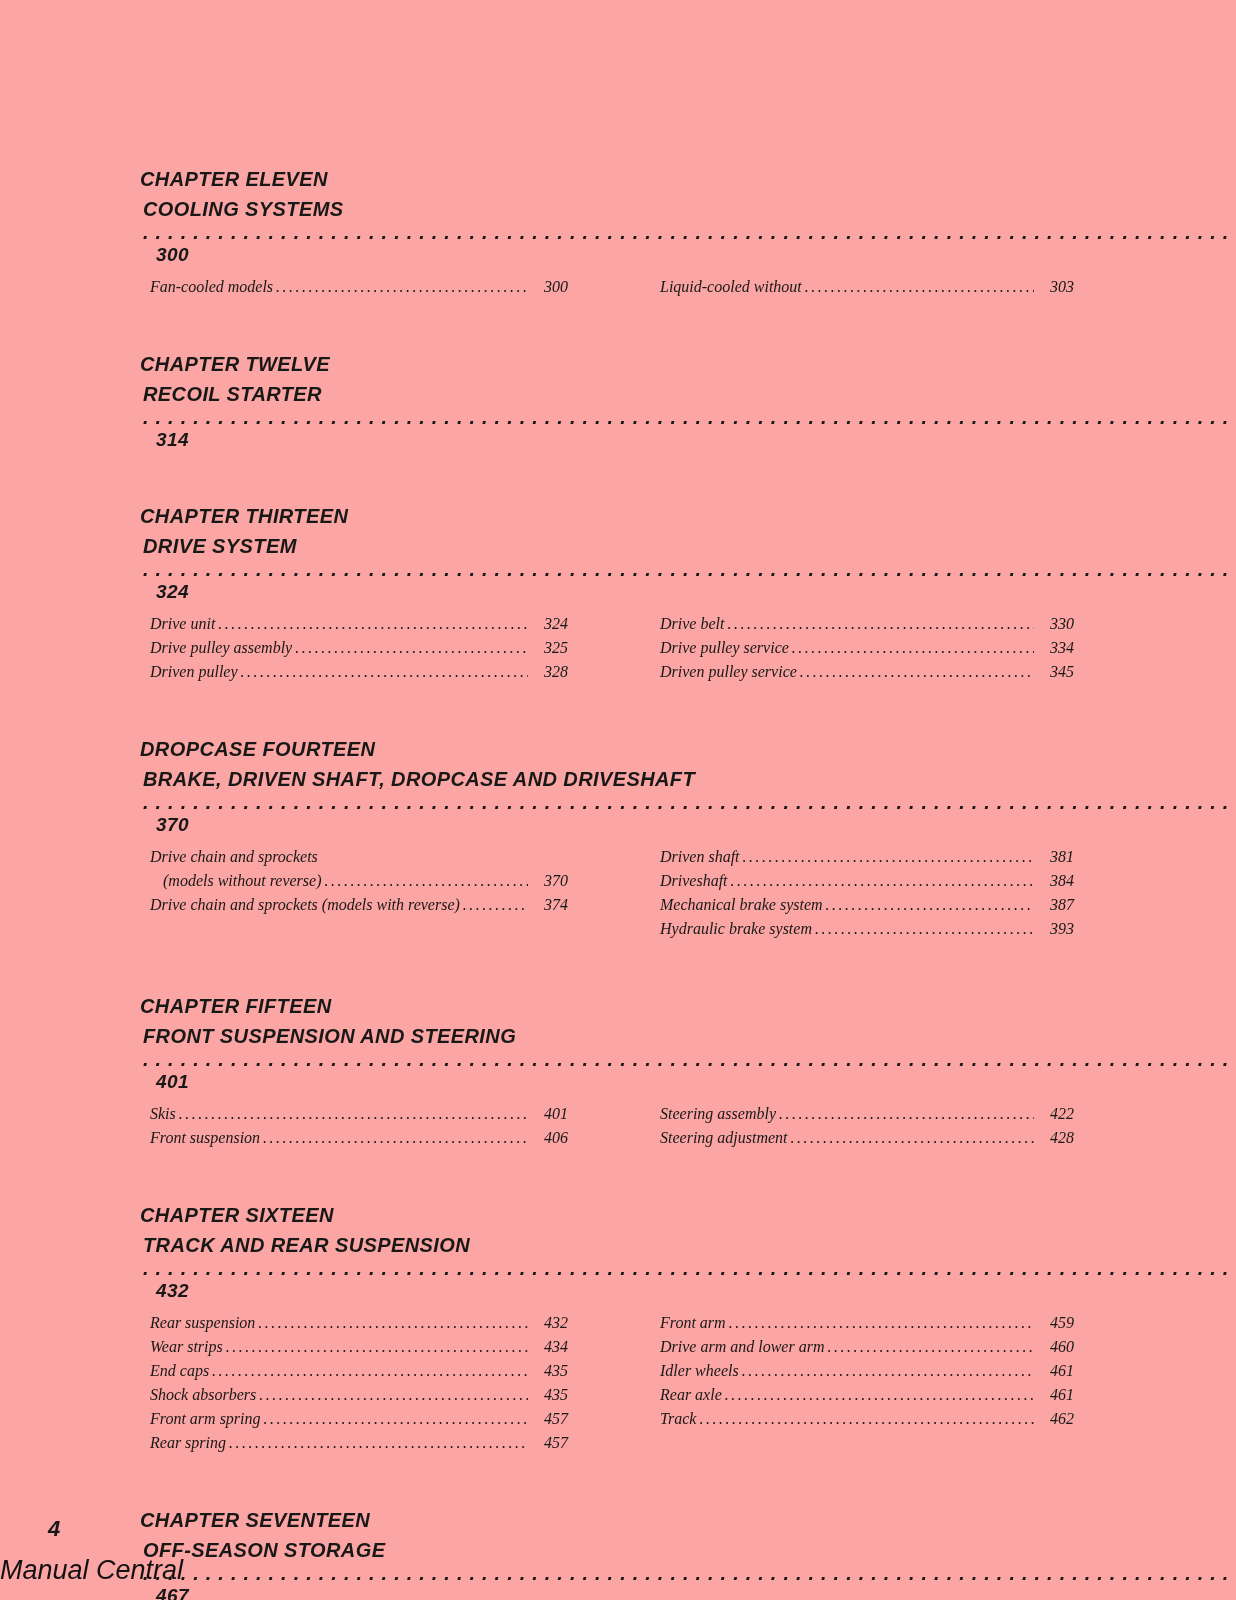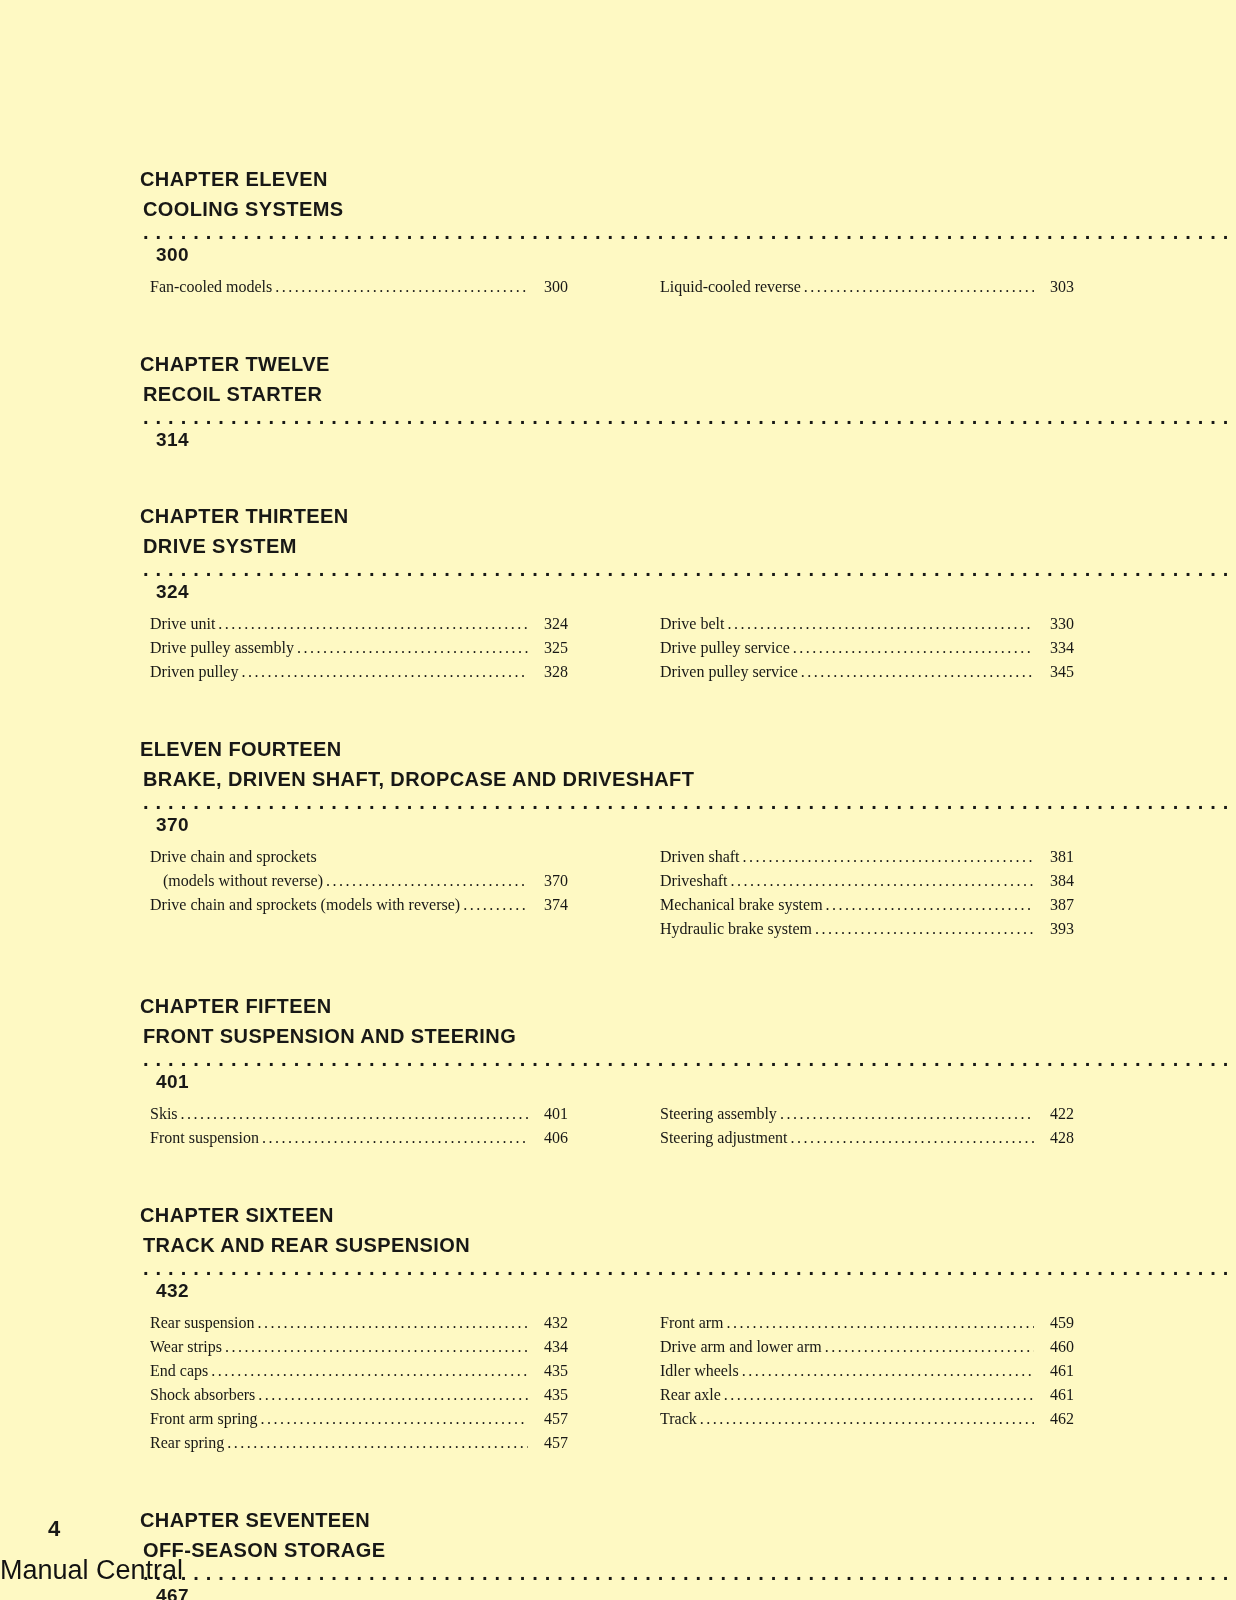--- a/index.html
+++ b/index.html
@@ -1,25 +1,26 @@
 <!DOCTYPE html>
 <html><head>
 <meta charset="utf-8">
 <style>
   * { margin: 0; padding: 0; box-sizing: border-box; }
   html, body { background: #dadad6; }
   .page {
     position: relative;
     width: 1236px;
     height: 1600px;
-    background: #fef9c3;
+    background: #fca5a5;
     font-family: "Liberation Serif", serif;
     color: #181816;
     overflow: hidden;
     margin: 0 auto;
+    font-style: italic;
   }
   .content {
     position: absolute;
     left: 140px;
     top: 168px;
     width: 958px;
   }
   .chapter { margin-bottom: 54px; }
   .chapter.big-gap { margin-bottom: 80px; }
   .kicker {
@@ -108,21 +109,21 @@
         <div class="cols">
           <div class="col left">
             <div class="entry">
               <span class="elabel">Fan-cooled models</span>
               <span class="leader"></span>
               <span class="epage">300</span>
             </div>
           </div>
           <div class="col right">
             <div class="entry">
-              <span class="elabel">Liquid-cooled reverse</span>
+              <span class="elabel">Liquid-cooled without</span>
               <span class="leader"></span>
               <span class="epage">303</span>
             </div>
           </div>
         </div>
       </section>
       <section class="chapter">
         <div class="kicker">CHAPTER TWELVE</div>
         <div class="title-line">
           <span class="title">RECOIL STARTER</span>
@@ -168,21 +169,21 @@
             </div>
             <div class="entry">
               <span class="elabel">Driven pulley service</span>
               <span class="leader"></span>
               <span class="epage">345</span>
             </div>
           </div>
         </div>
       </section>
       <section class="chapter">
-        <div class="kicker">ELEVEN FOURTEEN</div>
+        <div class="kicker">DROPCASE FOURTEEN</div>
         <div class="title-line">
           <span class="title">BRAKE, DRIVEN SHAFT, DROPCASE AND DRIVESHAFT</span>
           <span class="leader"></span>
           <span class="pagenum">370</span>
         </div>
         <div class="cols">
           <div class="col left">
             <div class="entry nolead">
               <span class="elabel">Drive chain and sprockets</span>
             </div>

